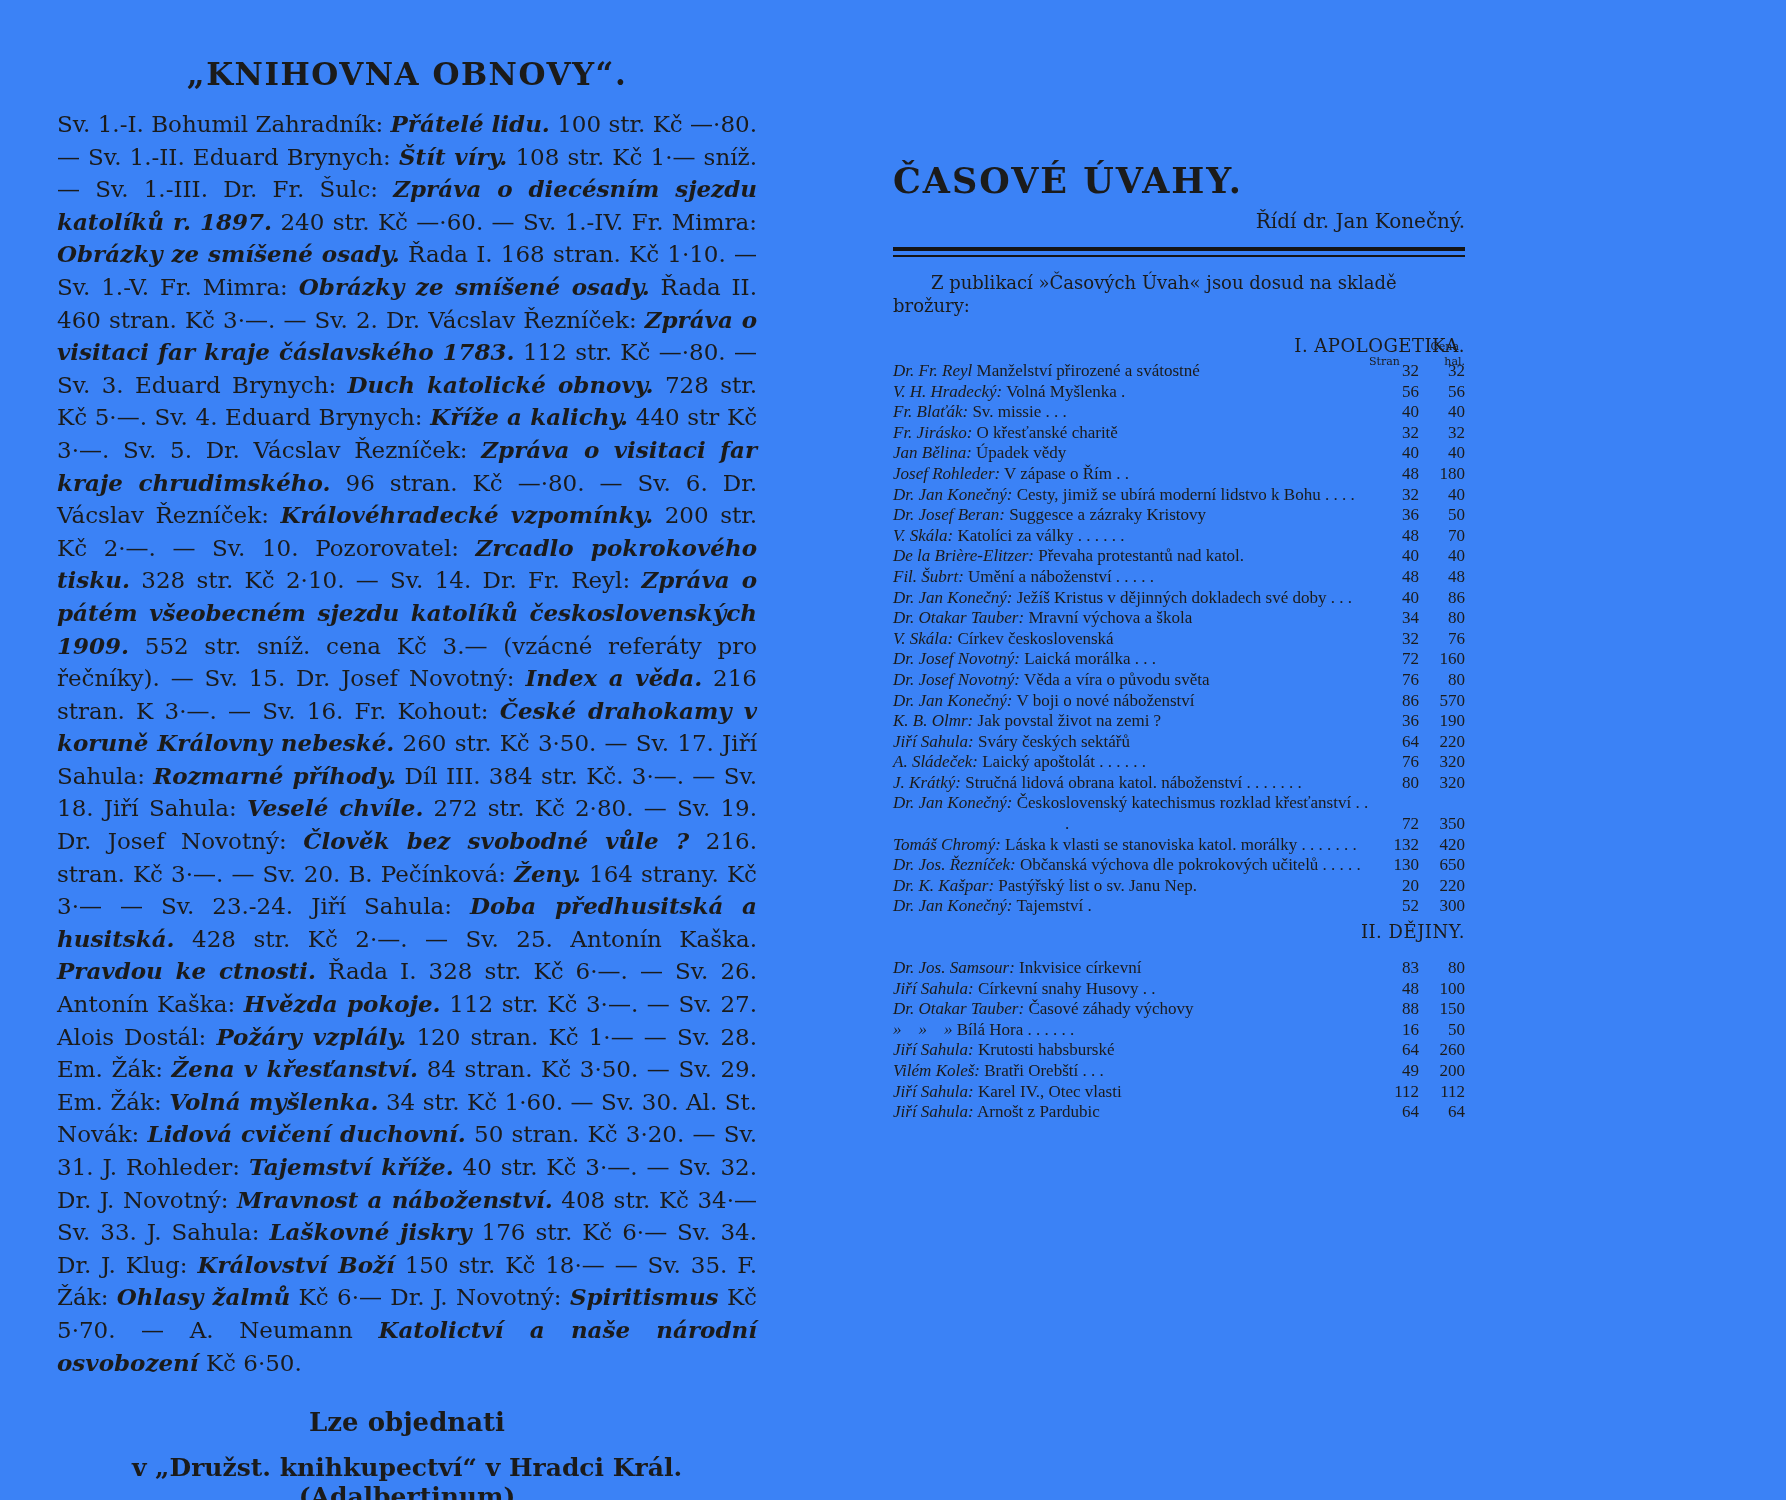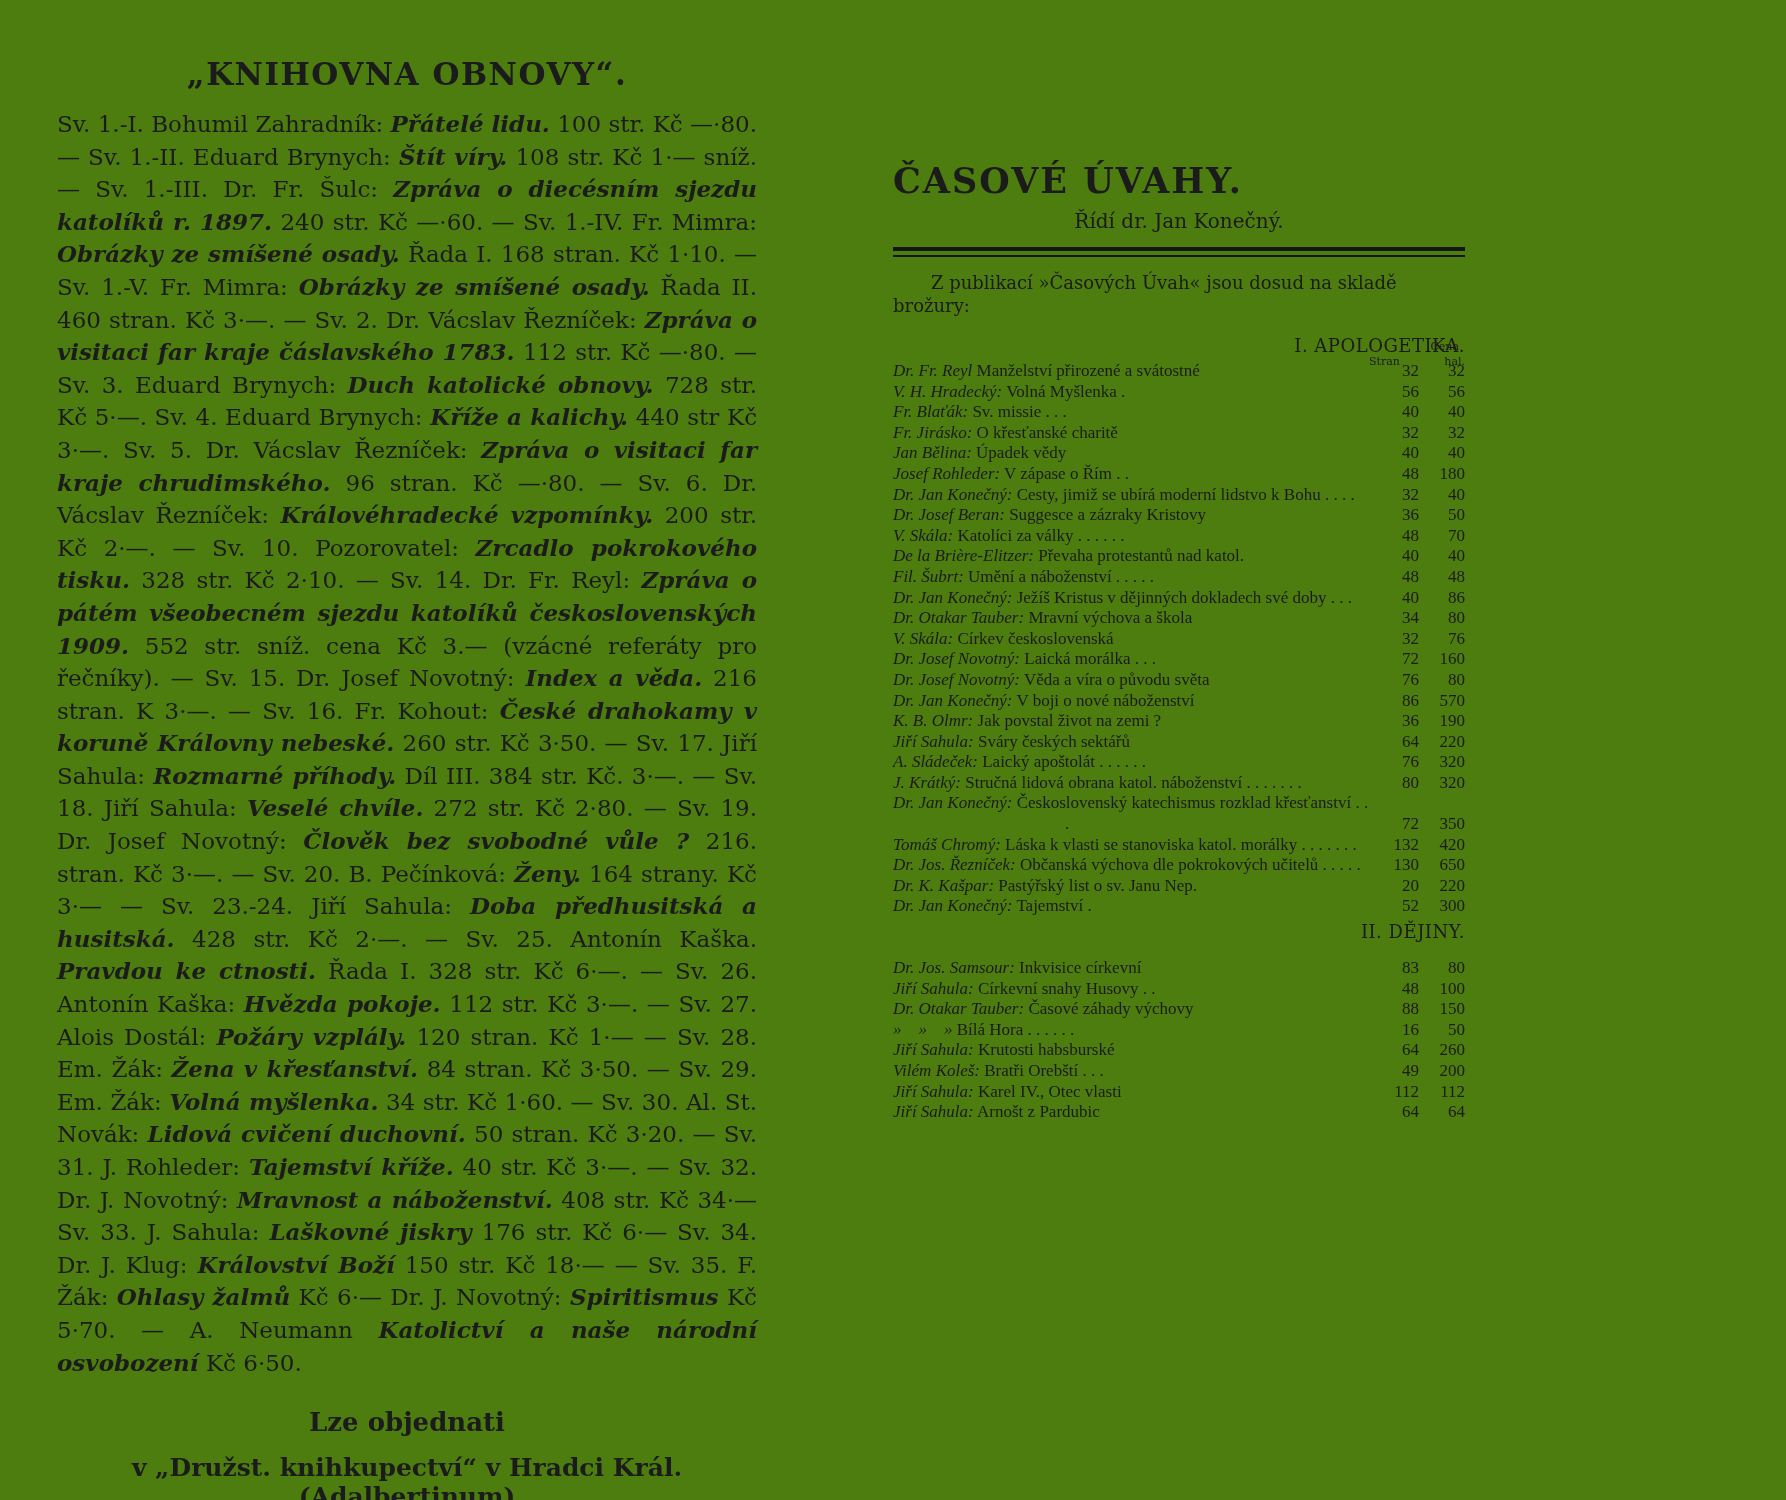--- a/index.html
+++ b/index.html
@@ -2,36 +2,36 @@
 <html><head>
 <meta charset="utf-8">
 <style>
   * { margin:0; padding:0; box-sizing:border-box; }
   html, body { background:#ffffff; }
   body {
     width:1786px; height:1500px; position:relative; overflow:hidden;
     font-family:"DejaVu Serif","Liberation Serif",serif;
     color:#1b1b1b;
   }
-  .page { position:absolute; inset:0; background:#4d7c0f; }
+  .page { position:absolute; inset:0; background:#3b82f6; }
 
   
   .col-left { position:absolute; left:57px; top:56px; width:700px; }
   .kn-heading { font-size:31px; font-weight:700; text-align:center; letter-spacing:1.5px; }
   .kn-par { margin-top:16px; font-size:23px; line-height:31.6px; text-align:justify; }
   .kn-par .r { font-style:normal; }
   .kn-par .t { font-style:italic; font-weight:700; }
   .kn-footer { margin-top:28px; text-align:center; font-weight:700; }
   .f1 { font-size:26px; margin-bottom:16px; }
   .f2 { font-size:25px; margin-bottom:14px; }
 
   
   .col-right { position:absolute; left:893px; top:160px; width:572px; }
   .cu-title { font-size:35px; font-weight:700; letter-spacing:2px; }
-  .cu-sub { font-size:20px; text-align:center; margin-top:8px; }
+  .cu-sub { font-size:20px; text-align:right; margin-top:8px; }
   .cu-rule { margin-top:14px; border-top:4px solid #151515; border-bottom:2px solid #151515; height:10px; width:100%; }
   .cu-intro { margin-top:14px; font-size:18px; line-height:23px; }
   .cu-intro .i1 { padding-left:38px; }
   .sec-head1 { position:relative; margin-top:4px; height:40px; }
   .sec-title { text-align:right; font-size:18px; padding-top:14px; letter-spacing:0.5px; }
   .col-labels { position:absolute; right:0; top:18px; width:96px; font-size:11px; line-height:15px; }
   .lab-cena { text-align:right; padding-right:6px; }
   .lab-row { display:flex; justify-content:space-between; }
   .cu-rows { font-size:17px; line-height:20.6px;font-family:Liberation Serif, serif; }
   .row { display:flex; }

